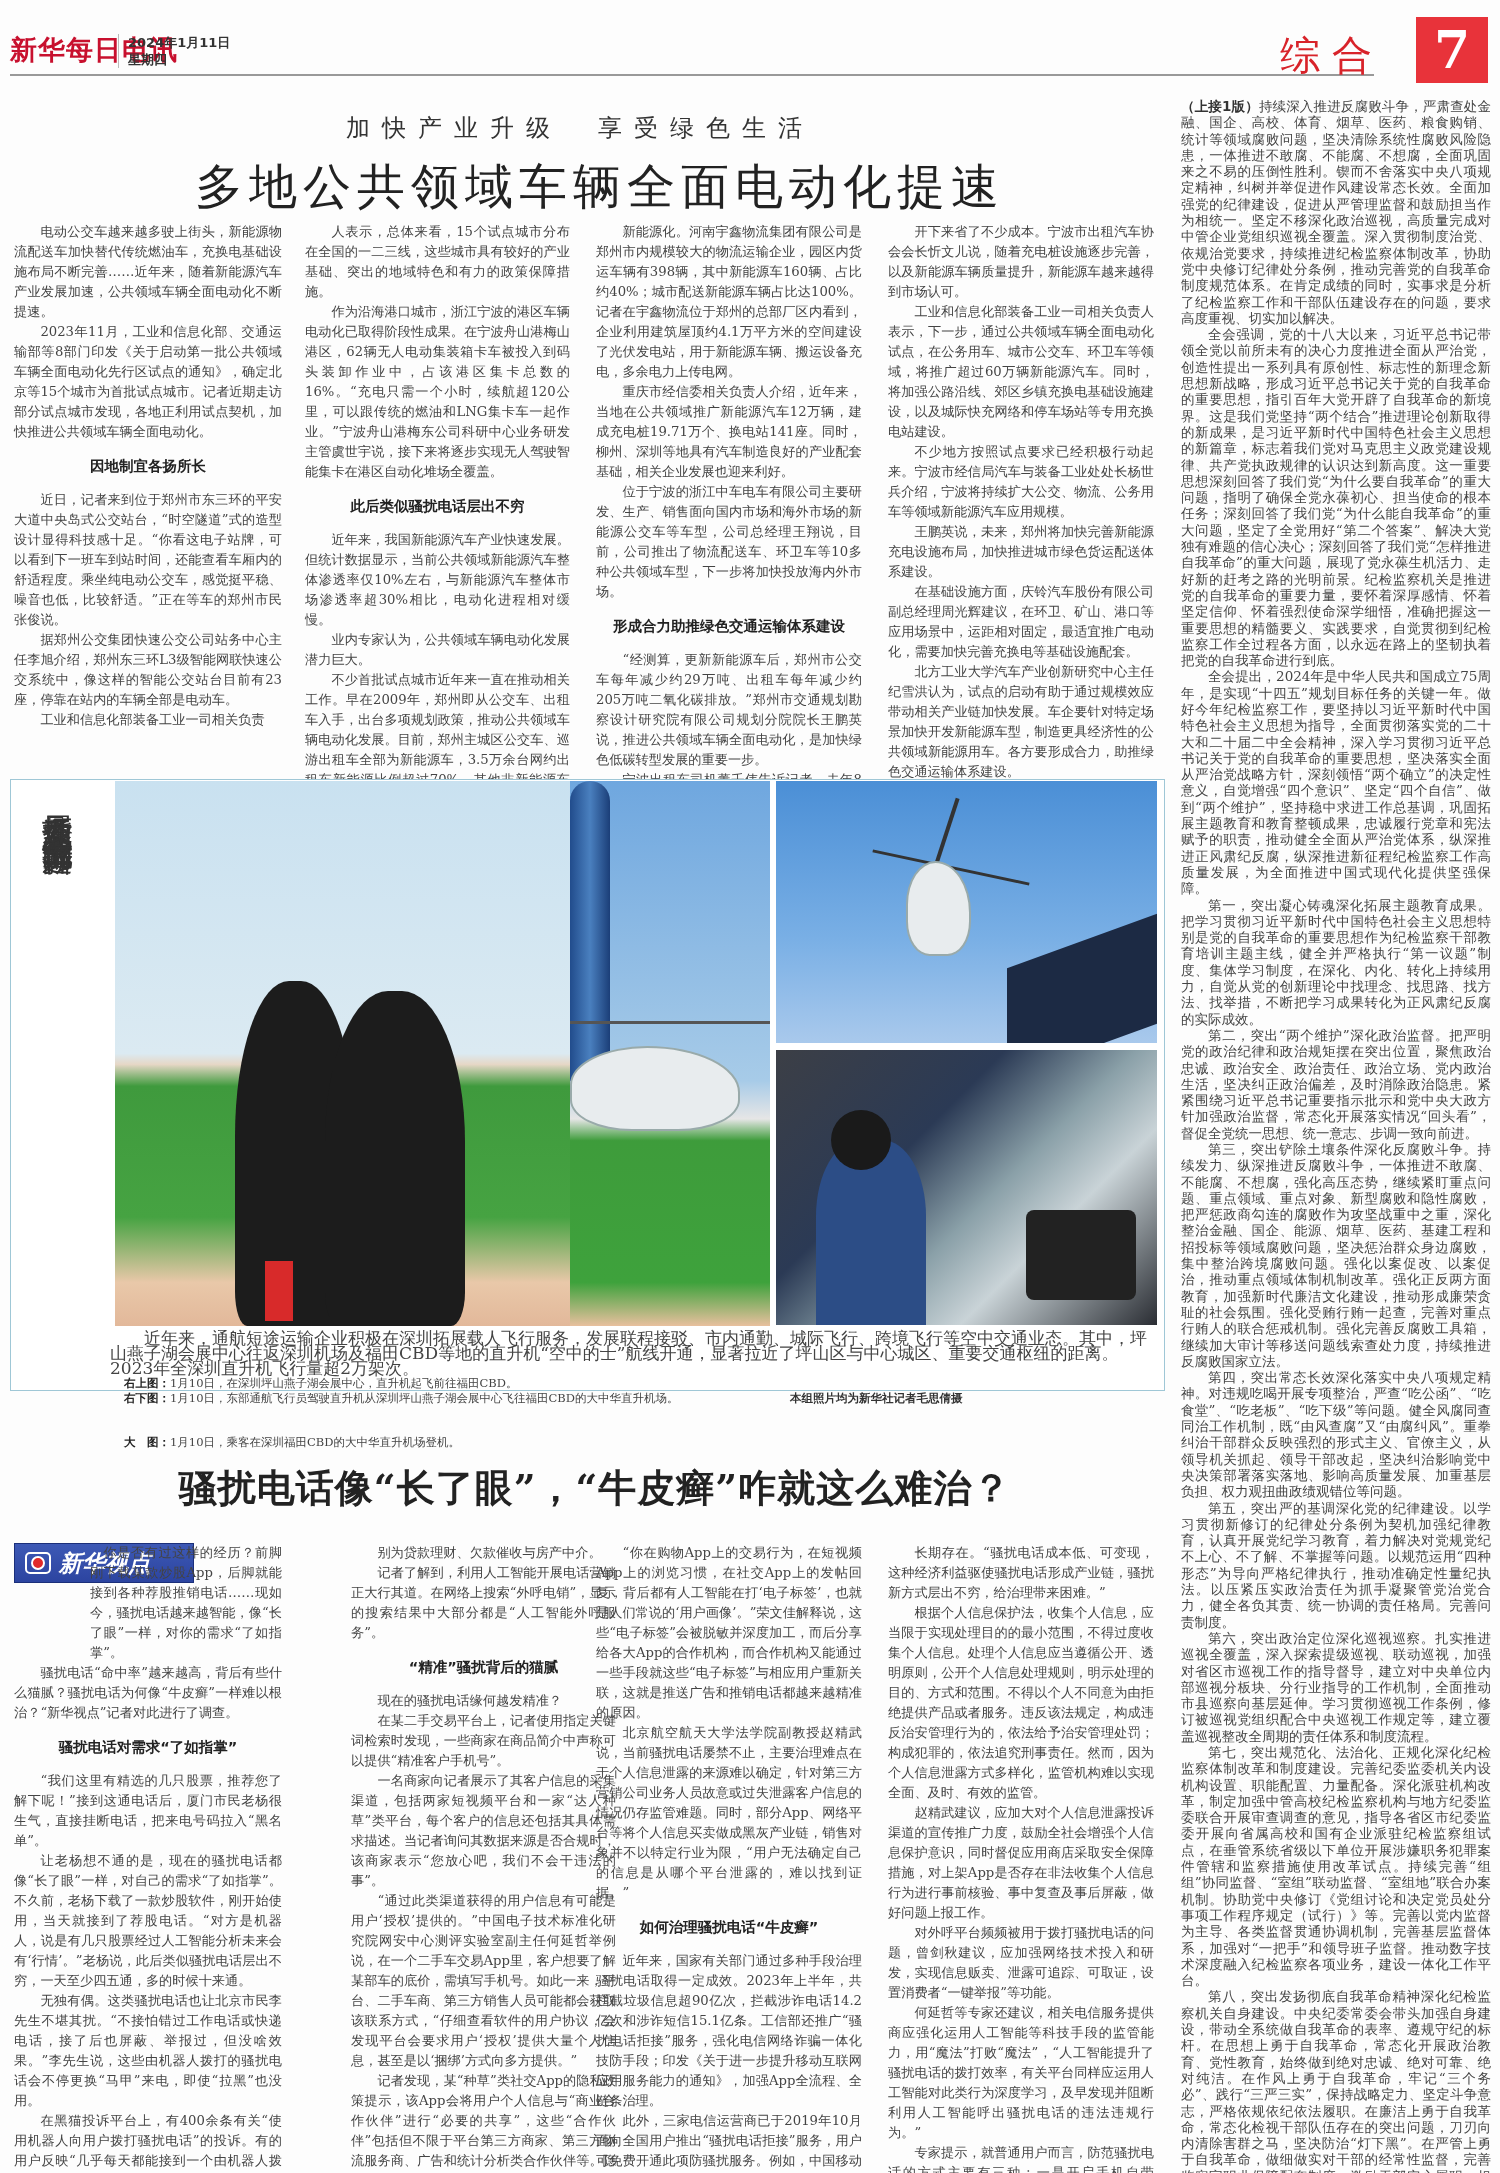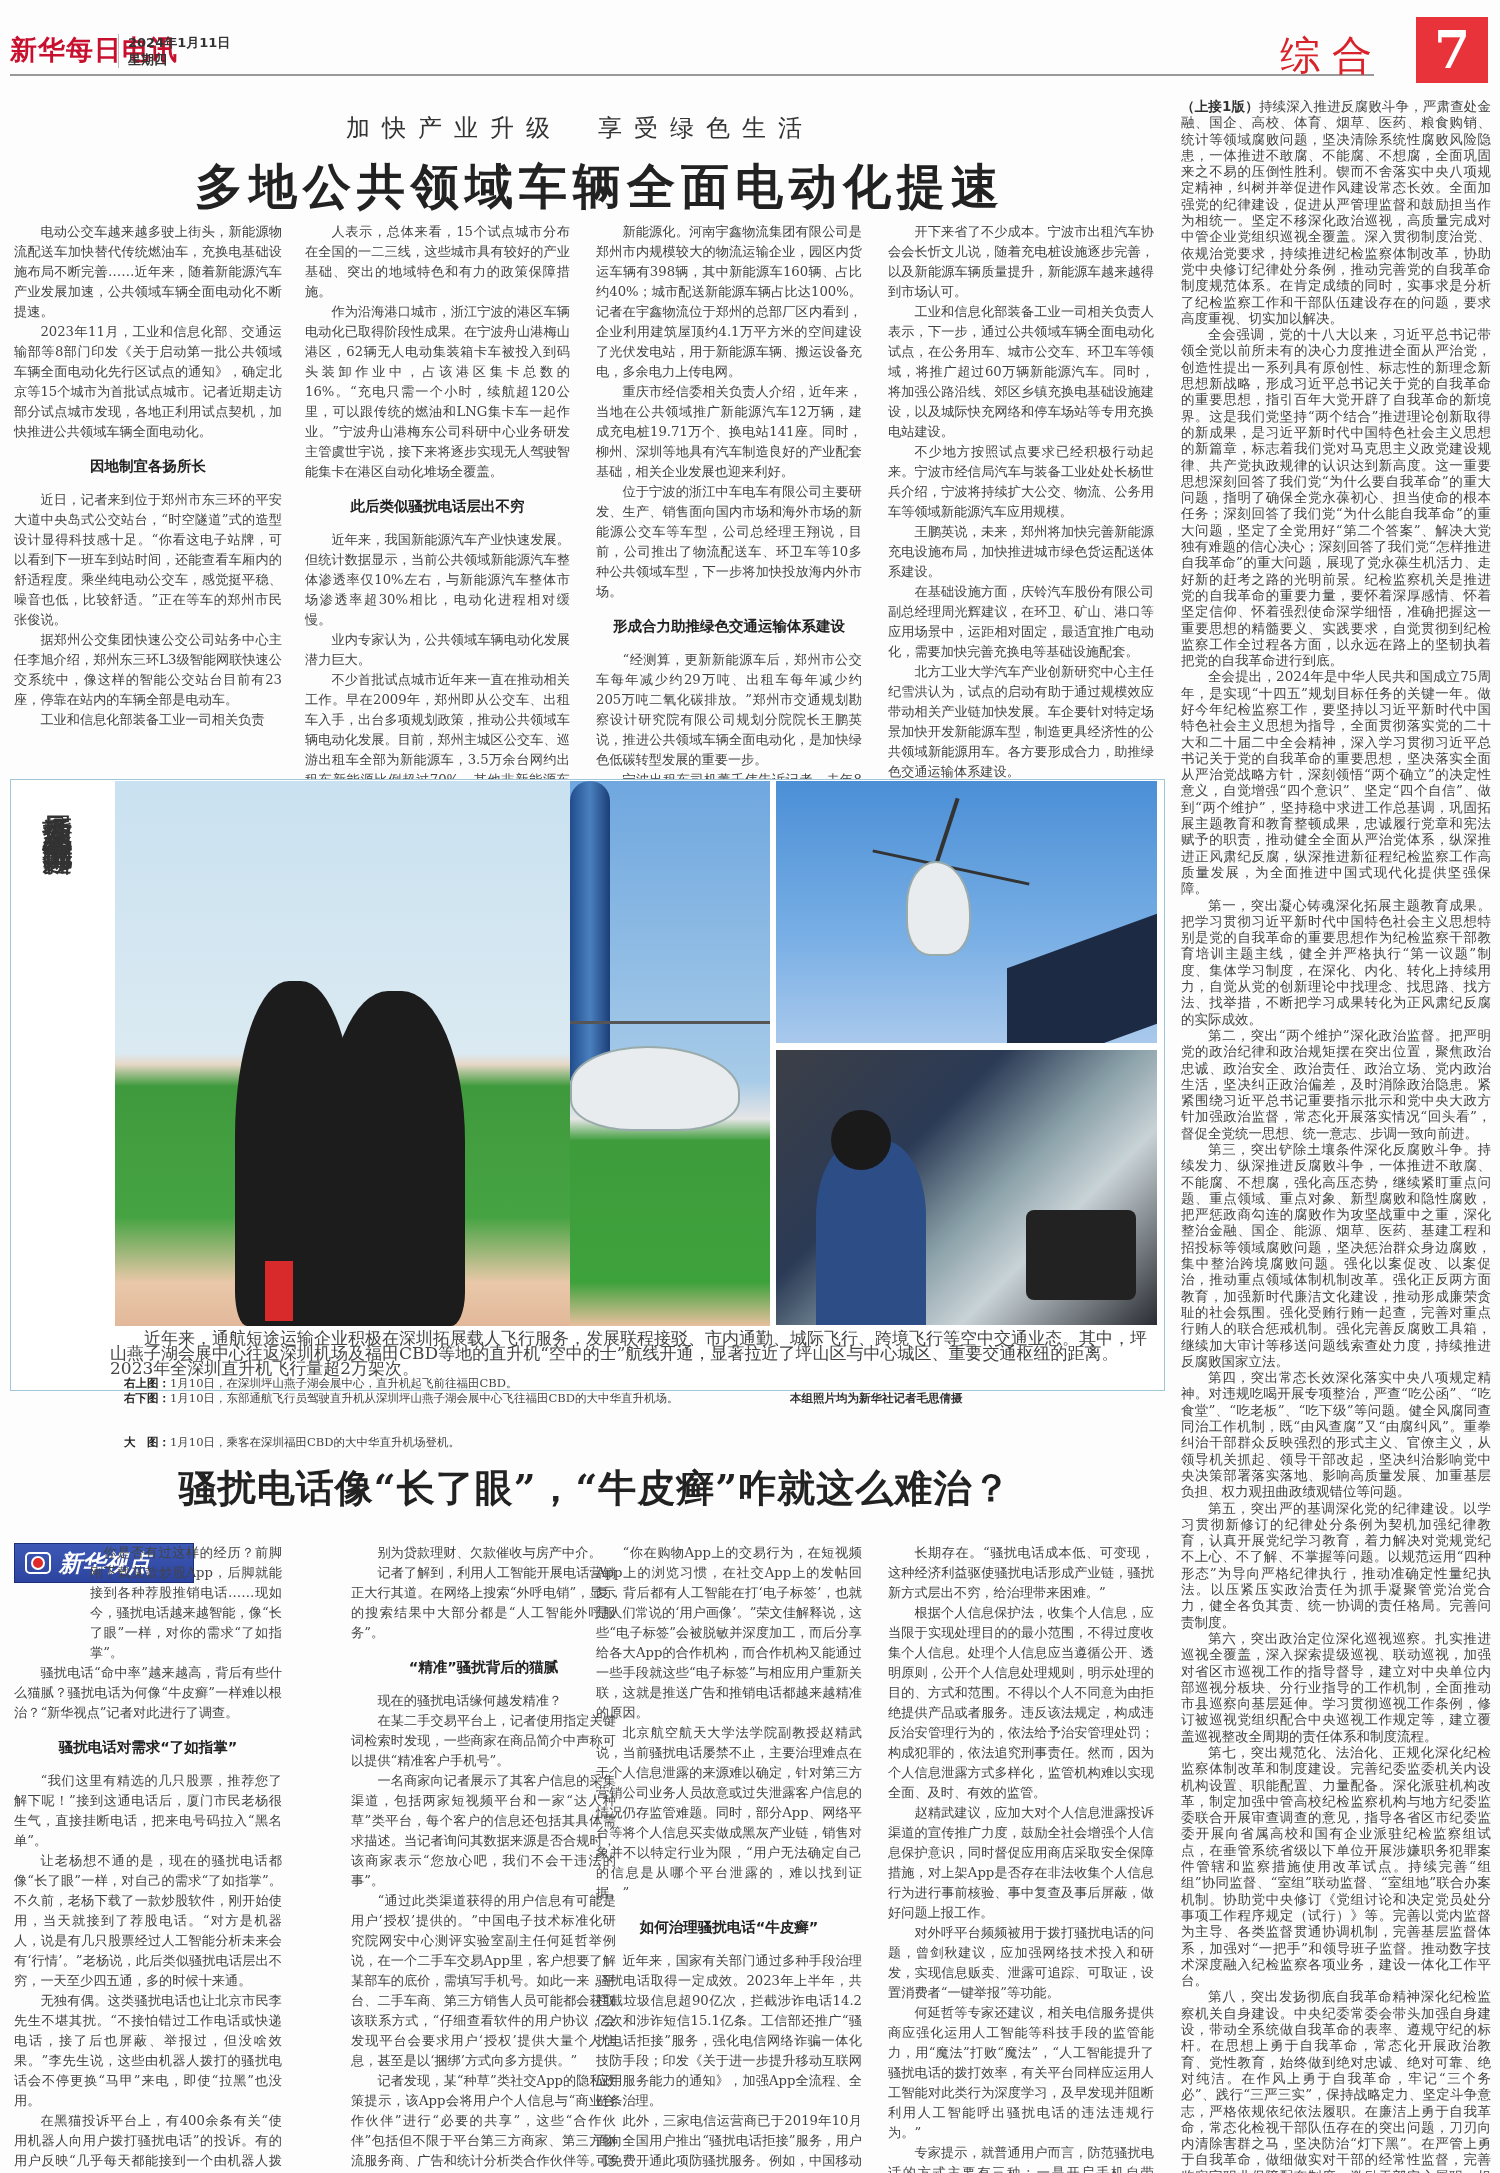--- a/index.html
+++ b/index.html
@@ -10,21 +10,21 @@
   }
   .abs { position: absolute; }
   .logo { left: 10px; top: 32px; font-family: "DejaVu Serif", serif; font-size: 27px; color: #c8102e; font-weight: bold; letter-spacing: 1px; }
   .logo-sep { left: 118px; top: 34px; width: 1px; height: 34px; background: #bbb; }
   .date { left: 128px; top: 34px; font-family: "DejaVu Sans", sans-serif; font-size: 13px; font-weight: bold; color: #333; line-height: 17px; }
   .head-rule { left: 10px; top: 74px; width: 1364px; height: 2px; background: #999; }
   .section-name { left: 1280px; top: 28px; font-size: 40px; color: #d8232a; letter-spacing: 12px; }
   .page-num { left: 1416px; top: 17px; width: 72px; height: 66px; background: #e8333a; color: #fff; font-size: 52px; font-weight: bold; text-align: center; line-height: 66px; font-family: "DejaVu Serif", serif; }
   
   .kicker { left: 300px; top: 112px; width: 560px; text-align: center; font-family: "DejaVu Sans", sans-serif; font-size: 24px; letter-spacing: 12px; color: #333; }
-  .headline1 { left: 50px; top: 155px; width: 1100px; text-align: center; font-size: 48px; font-weight: bold; color: #222; letter-spacing: 6px; }
+  .headline1 { left: 50px; top: 155px; width: 1100px; text-align: center; font-size: 48px; font-weight: normal; color: #222; letter-spacing: 6px; }
   
   .col { font-size: 13.2px; line-height: 20px; color: #444; text-align: justify; }
   .col p { text-indent: 2em; }
   .col h3 { font-family: "DejaVu Sans", sans-serif; font-size: 14.5px; font-weight: bold; color: #222; text-align: center; margin: 14px 0 14px; text-indent: 0; }
   .byline { text-align: right; font-family: "DejaVu Sans", sans-serif; font-weight: bold; font-size: 15px; color: #333; text-indent: 0 !important; }
   
   .photo-frame { left: 10px; top: 779px; width: 1155px; height: 612px; border: 1px solid #9fc7d6; background: #fff; }
   .vert-title { left: 38px; top: 790px; width: 36px; font-family: "DejaVu Serif", serif; font-size: 31px; line-height: 33px; color: #333; writing-mode: vertical-rl; letter-spacing: 1px; height: 590px; }
   .photo-big { left: 115px; top: 781px; width: 455px; height: 545px;
     background: linear-gradient(180deg, #c9e1f0 0%, #dbeaf2 50%, #e6d7c6 52%, #3f9a3d 56%, #46a342 80%, #e9c8a9 92%, #e2b89a 100%); overflow: hidden; }

